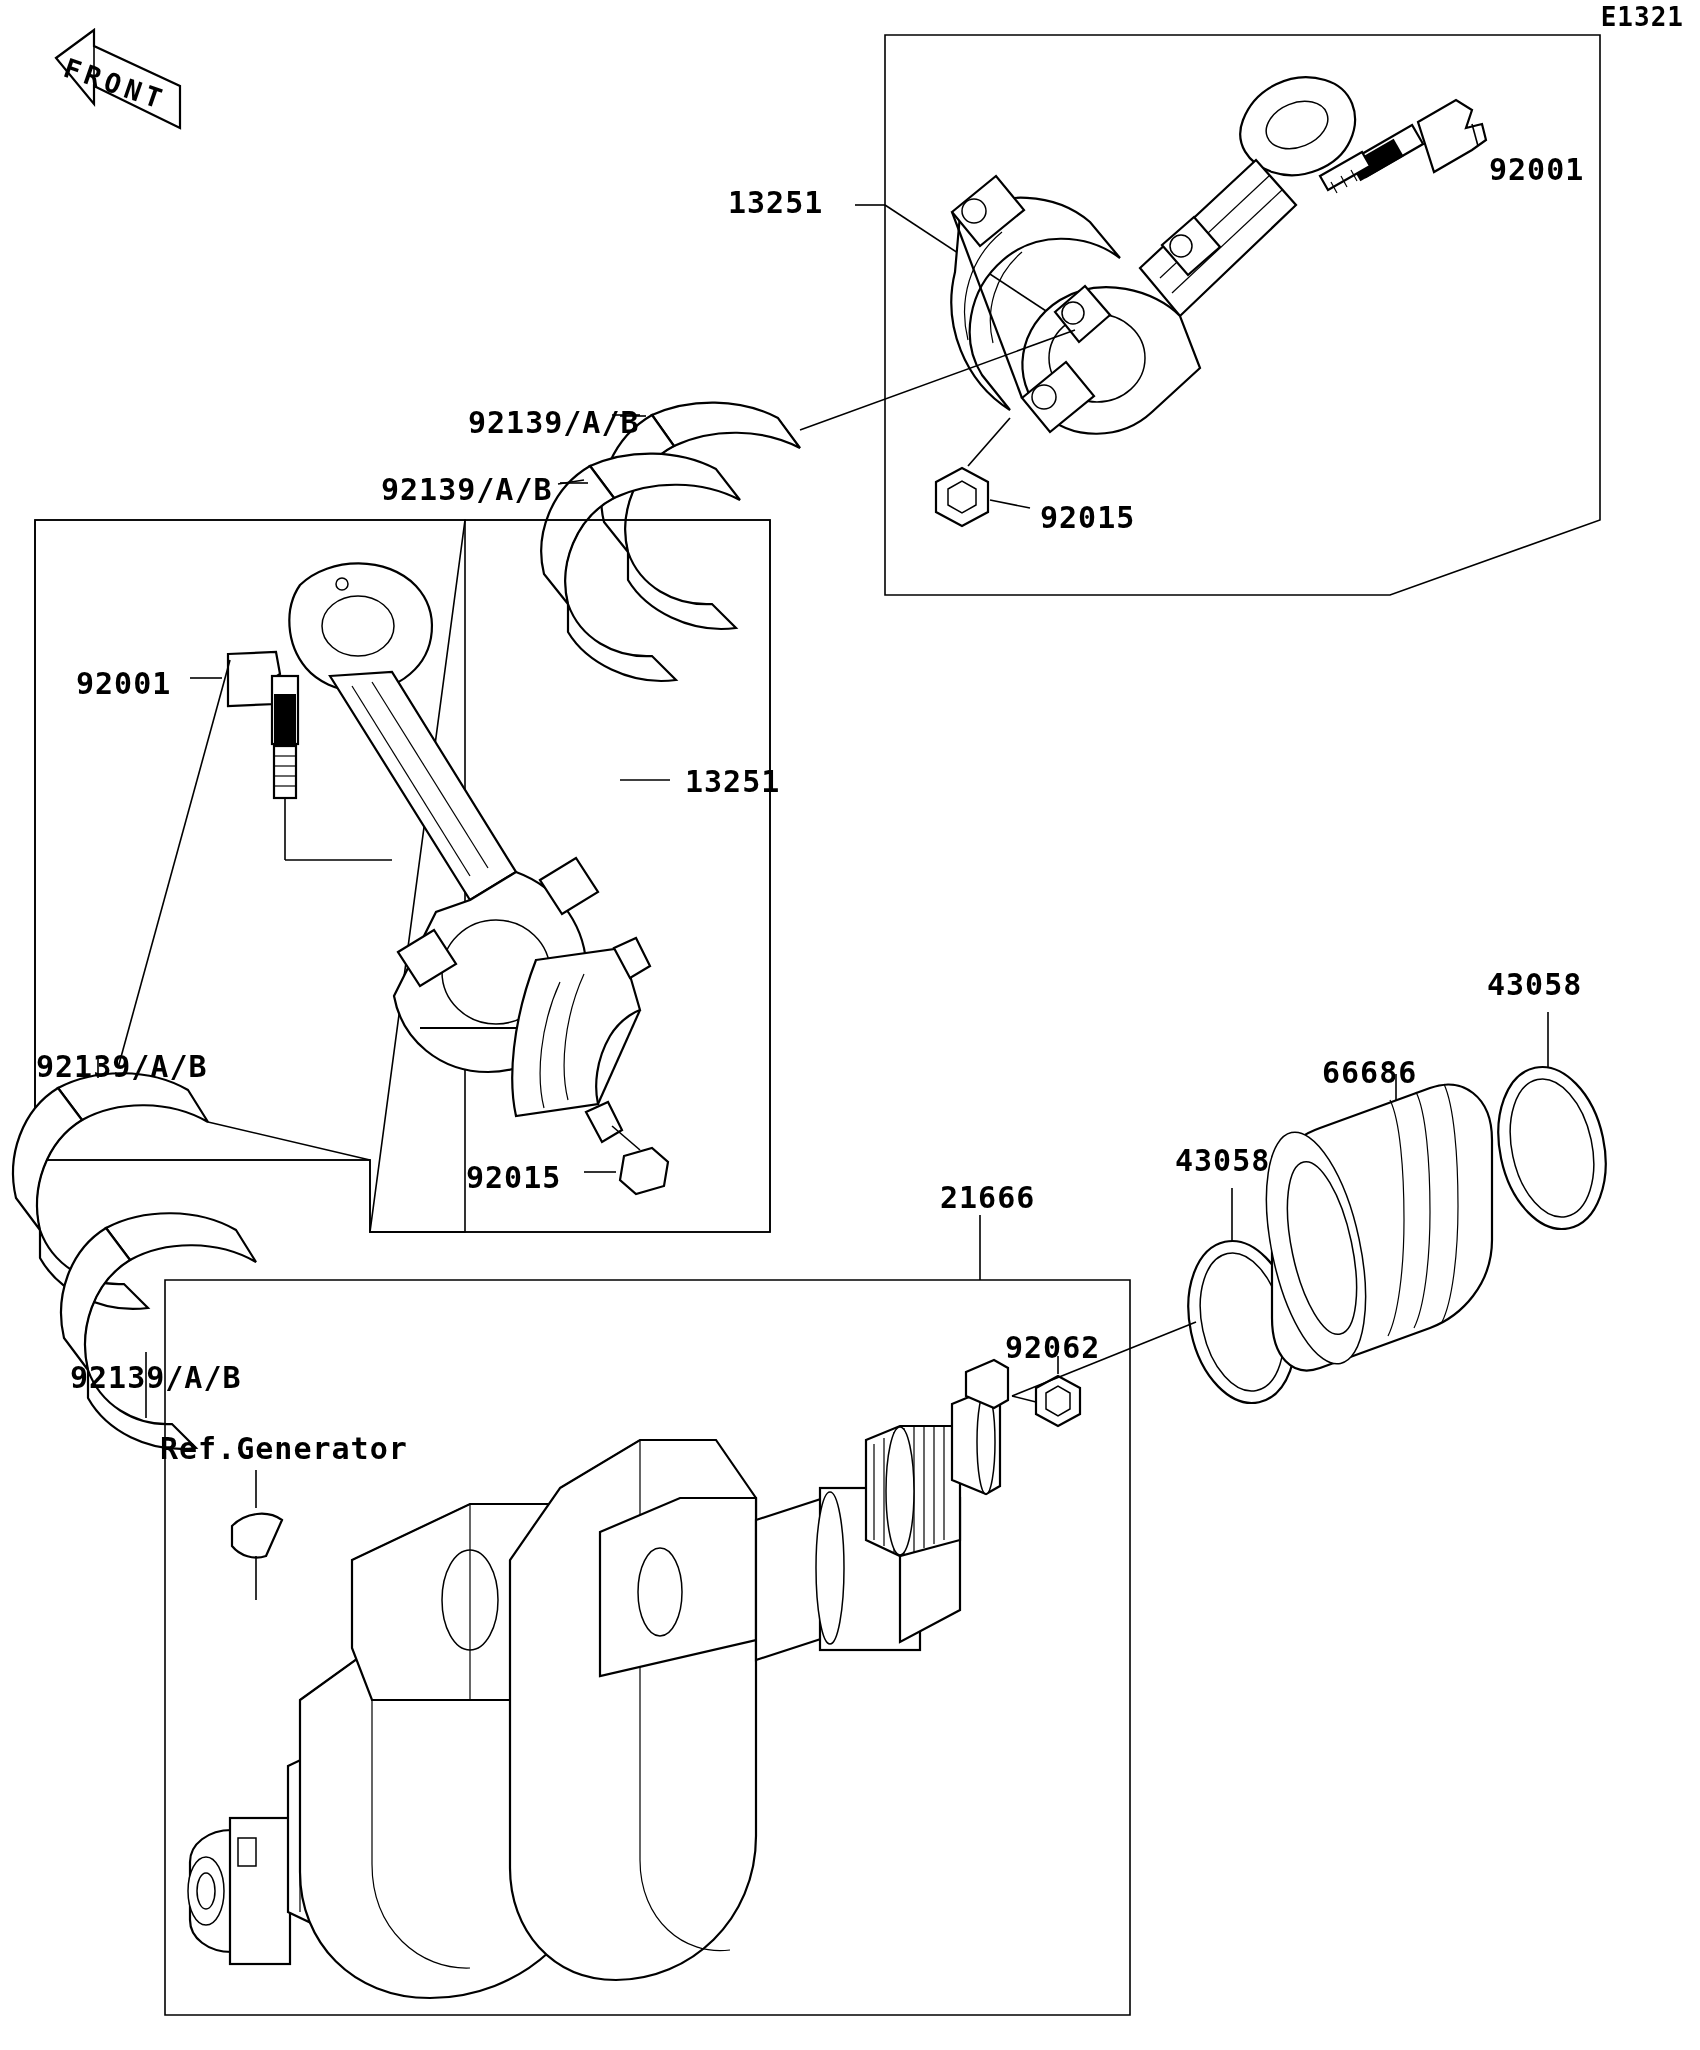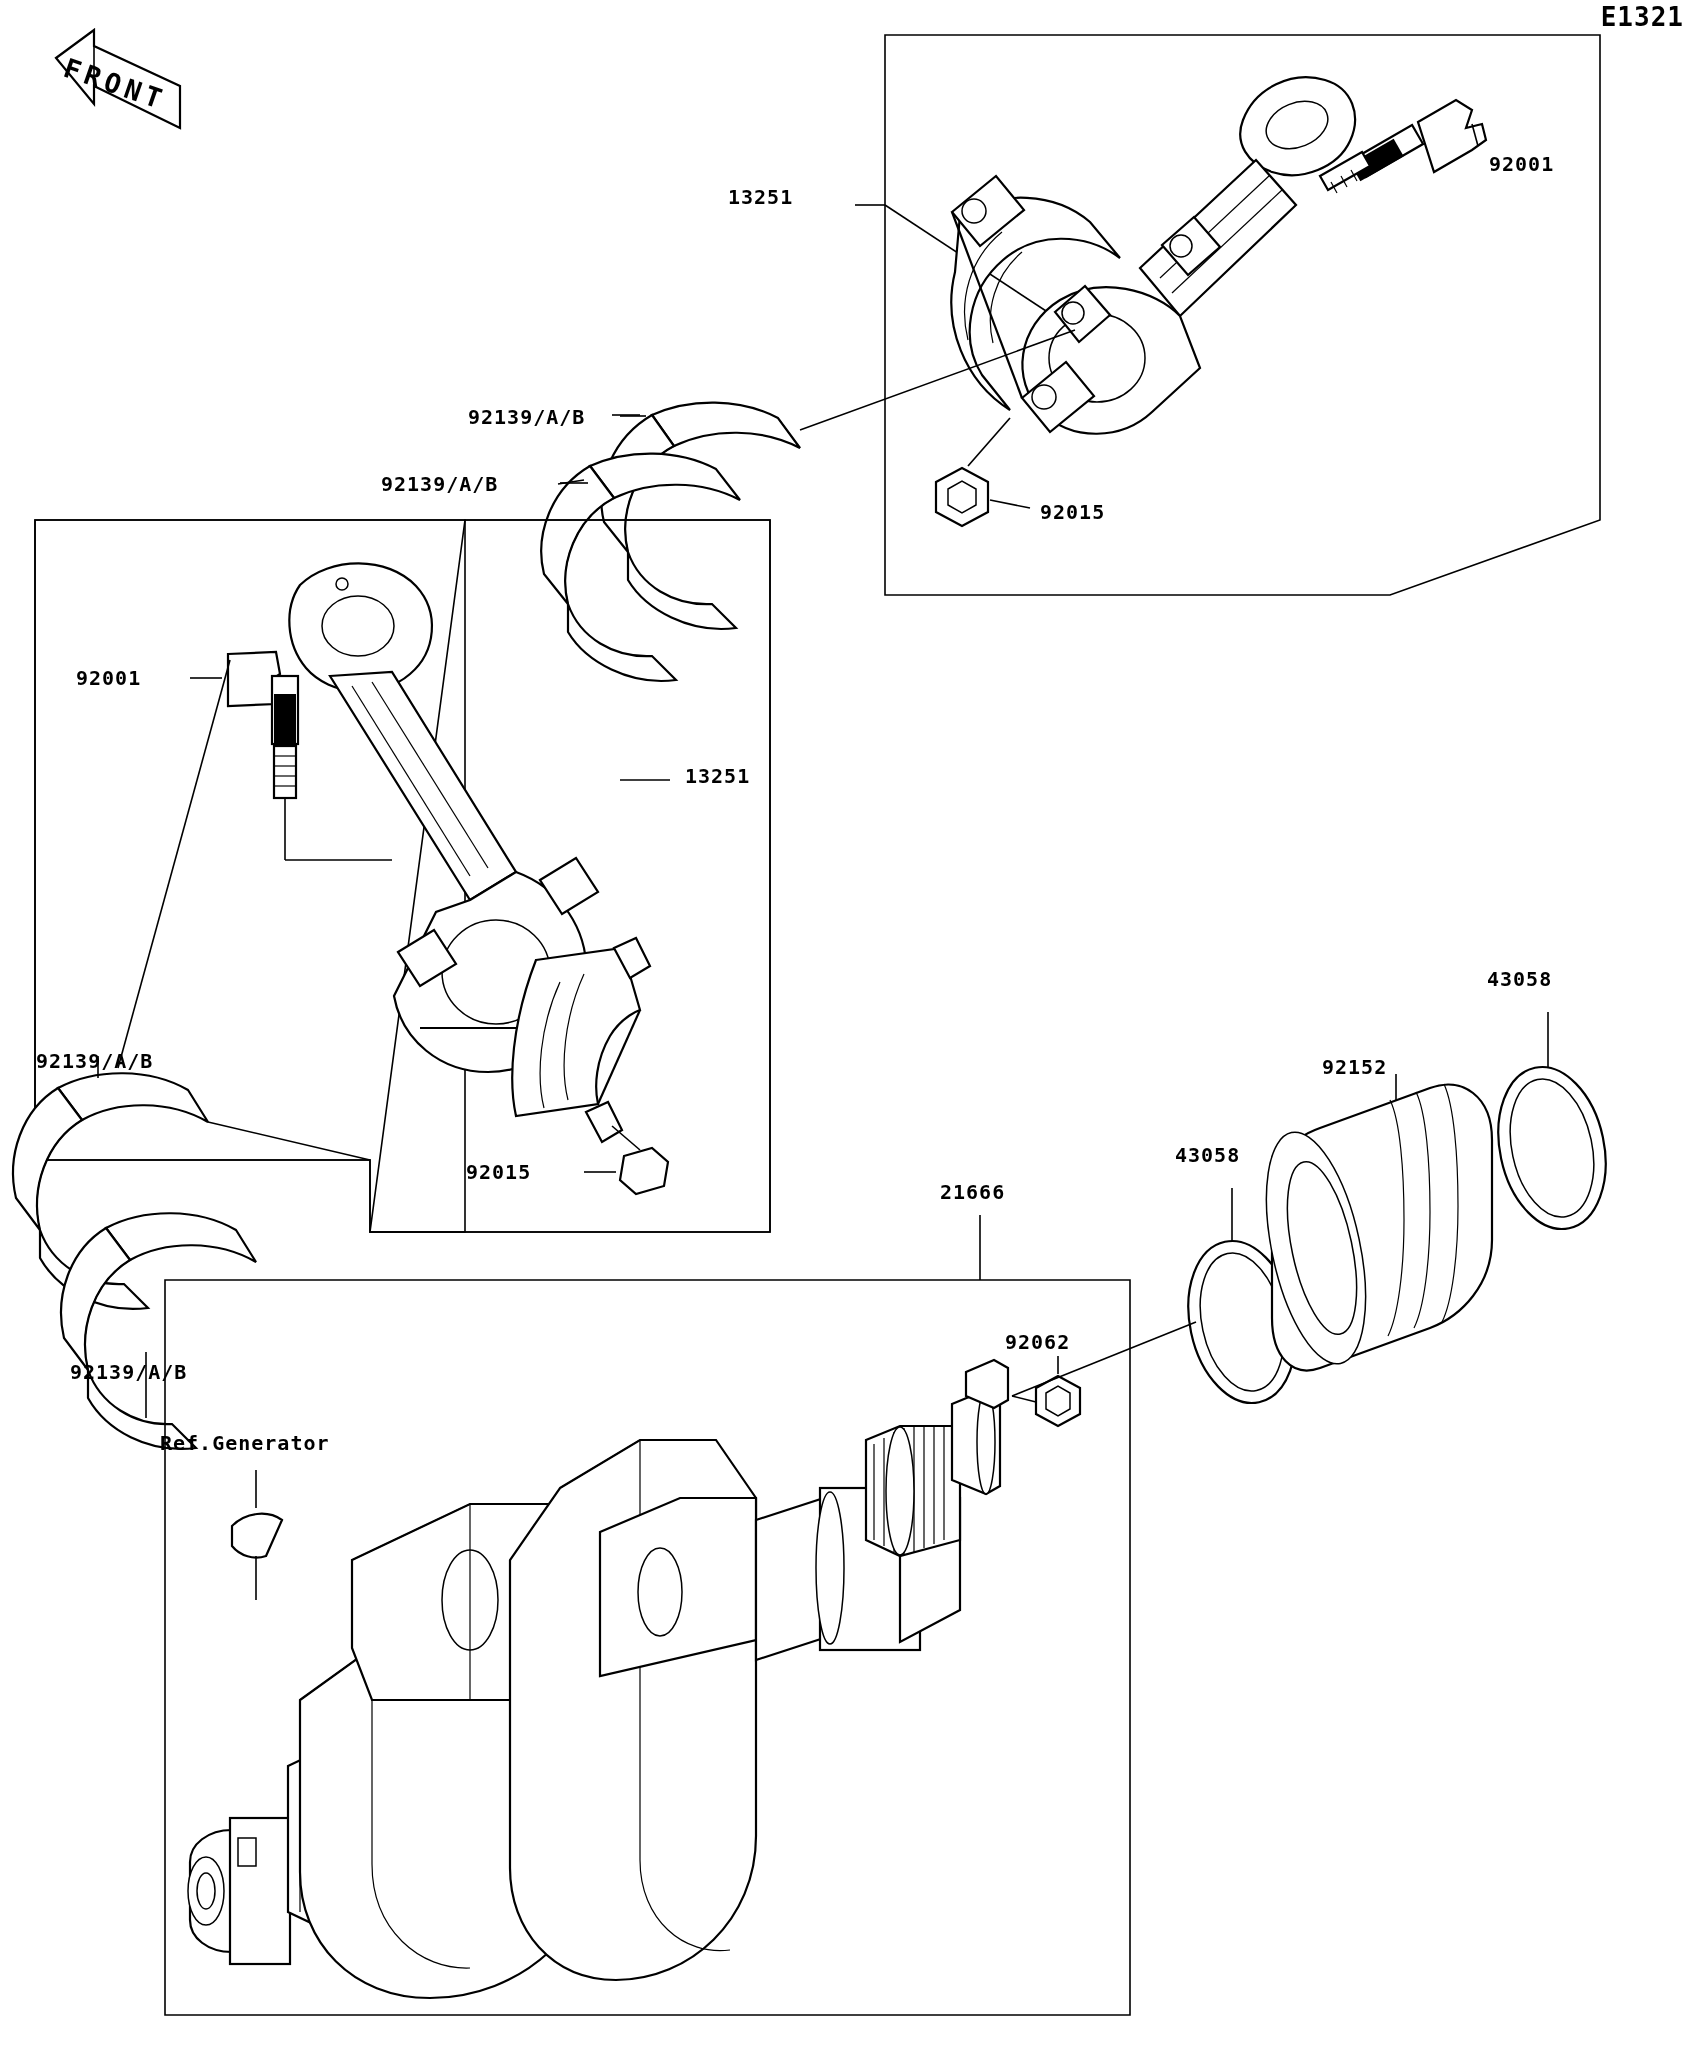--- a/index.html
+++ b/index.html
@@ -13,21 +13,21 @@
   #sheet {
     position: relative;
     width: 1700px;
     height: 2050px;
     background: #ffffff;
     overflow: hidden;
   }
   .lbl {
     position: absolute;
     font-family: "DejaVu Sans Mono", "Liberation Mono", monospace;
-    font-size: 20px;
+    font-size: 30px;
     font-weight: bold;
     color: #000000;
     white-space: nowrap;
     letter-spacing: 1px;
     text-align: right;
   }
   .corner-code {
     position: absolute;
     right: 16px;
     top: 2px;
@@ -363,21 +363,21 @@
   </svg>
 
   <div class="lbl" style="left:728px; top:185px;">13251</div>
   <div class="lbl" style="left:1489px; top:152px;">92001</div>
   <div class="lbl" style="left:468px; top:405px;">92139/A/B</div>
   <div class="lbl" style="left:381px; top:472px;">92139/A/B</div>
   <div class="lbl" style="left:1040px; top:500px;">92015</div>
   <div class="lbl" style="left:76px; top:666px;">92001</div>
   <div class="lbl" style="left:685px; top:764px;">13251</div>
   <div class="lbl" style="left:1487px; top:967px;">43058</div>
-  <div class="lbl" style="left:1322px; top:1055px;">92152</div>
+  <div class="lbl" style="left:1322px; top:1055px;">66686</div>
   <div class="lbl" style="left:36px; top:1049px;">92139/A/B</div>
   <div class="lbl" style="left:1175px; top:1143px;">43058</div>
   <div class="lbl" style="left:466px; top:1160px;">92015</div>
   <div class="lbl" style="left:940px; top:1180px;">21666</div>
   <div class="lbl" style="left:1005px; top:1330px;">92062</div>
   <div class="lbl" style="left:70px; top:1360px;">92139/A/B</div>
   <div class="lbl" style="left:118px; top:1431px;margin-left:42px;">Ref.Generator</div>
 
 </div>
 

